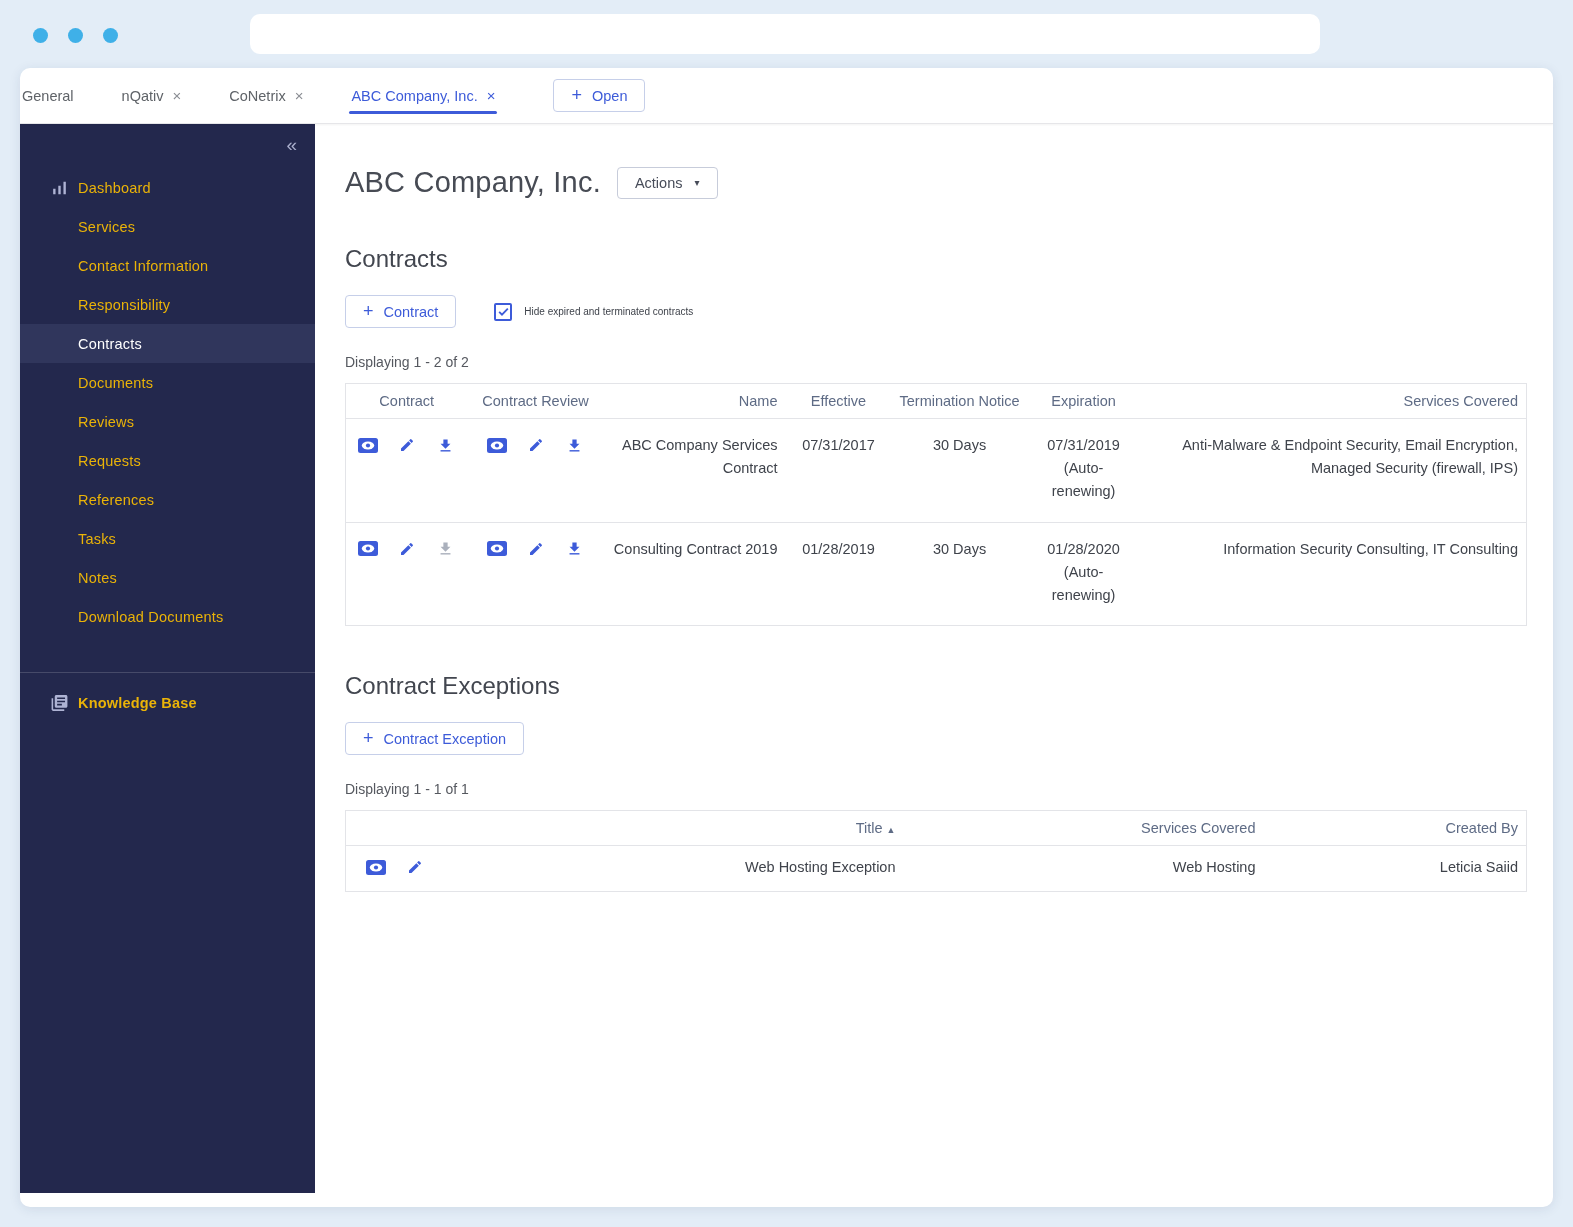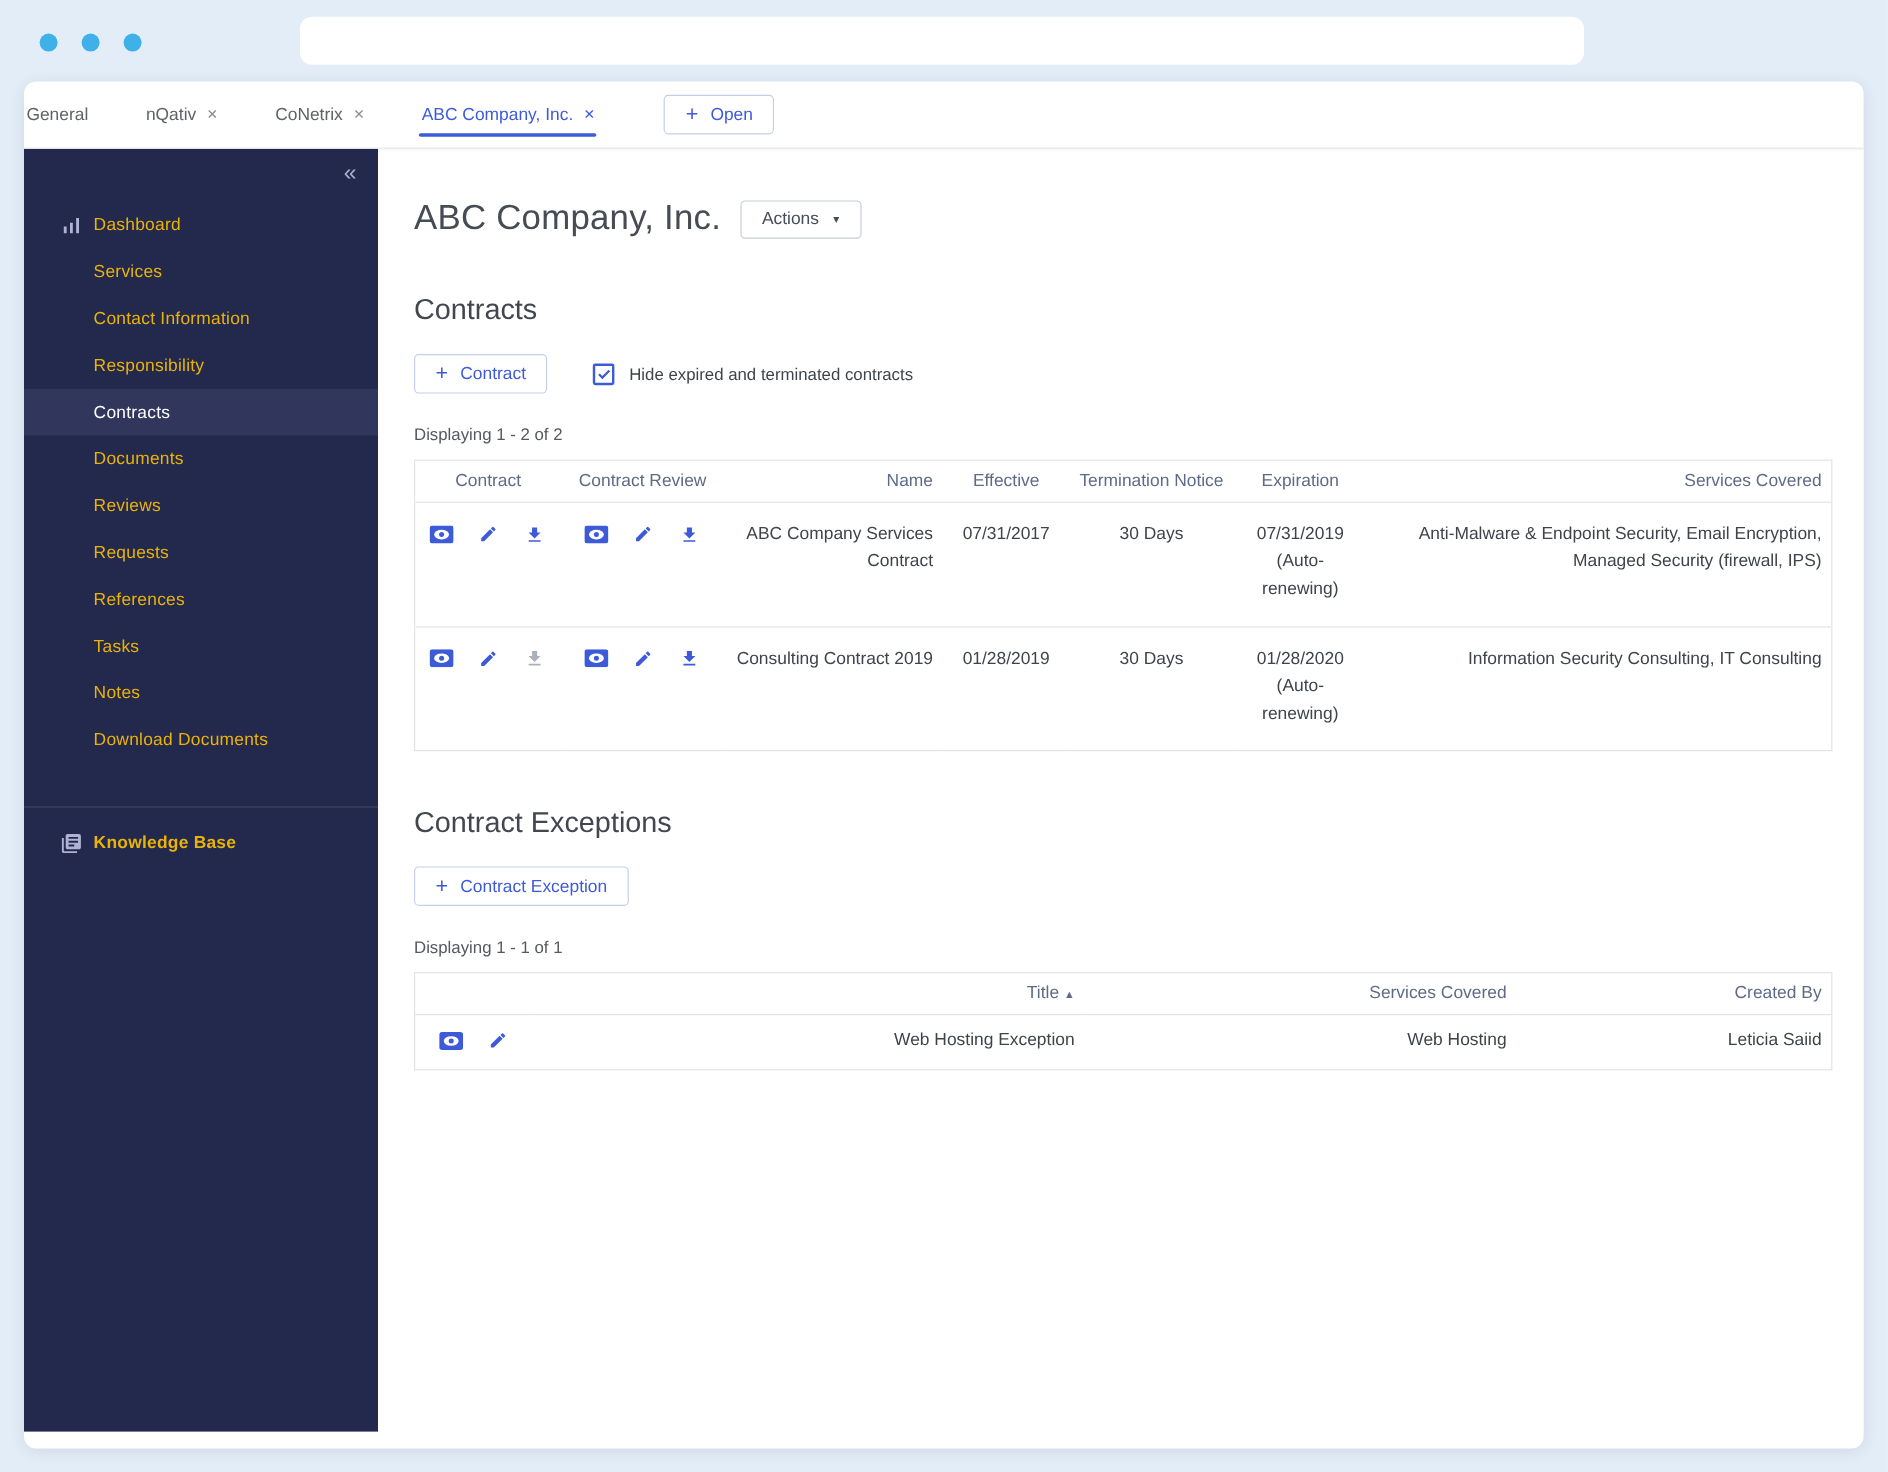--- a/index.html
+++ b/index.html
@@ -62,21 +62,21 @@
 
   
   .main { flex:1; background:#fff; padding:26px 26px 0 30px; overflow:hidden; }
   .title-row { display:flex; align-items:center; gap:16px; margin-top:16px; }
   .page-title { font-size:29px; font-weight:400; color:#474B54; letter-spacing:.2px; }
   .section-heading { font-size:24px; font-weight:400; color:#42464F; margin-top:46px; }
   .controls-row { display:flex; align-items:center; margin-top:22px; }
   .checkbox-row { display:flex; align-items:center; gap:12px; margin-left:38px; cursor:pointer; }
   .checkbox { width:18px; height:18px; border:2px solid #3D5BD9; border-radius:2px; background:#fff;
               display:flex; align-items:center; justify-content:center; }
-  .checkbox-label { font-size:14px; color:#3F434B; }
+  .checkbox-label { font-size:10px; color:#3F434B; }
   .displaying { margin-top:26px; font-size:14px; color:#55585F; }
 
   
   .data-table { width:100%; border-collapse:collapse; margin-top:13px; border:1px solid #E3E4E8; }
   .data-table th { font-weight:400; font-size:14.5px; color:#5E6B85; padding:9px 8px;
                    border-bottom:1px solid #E3E4E8; white-space:nowrap; }
   .data-table td { font-size:14.5px; color:#3F434B; padding:15px 8px 18px; vertical-align:top;
                    line-height:1.6; border-bottom:1px solid #E3E4E8; }
   .data-table tr:last-child td { border-bottom:0; }
   th.l, td.l { text-align:right; }

